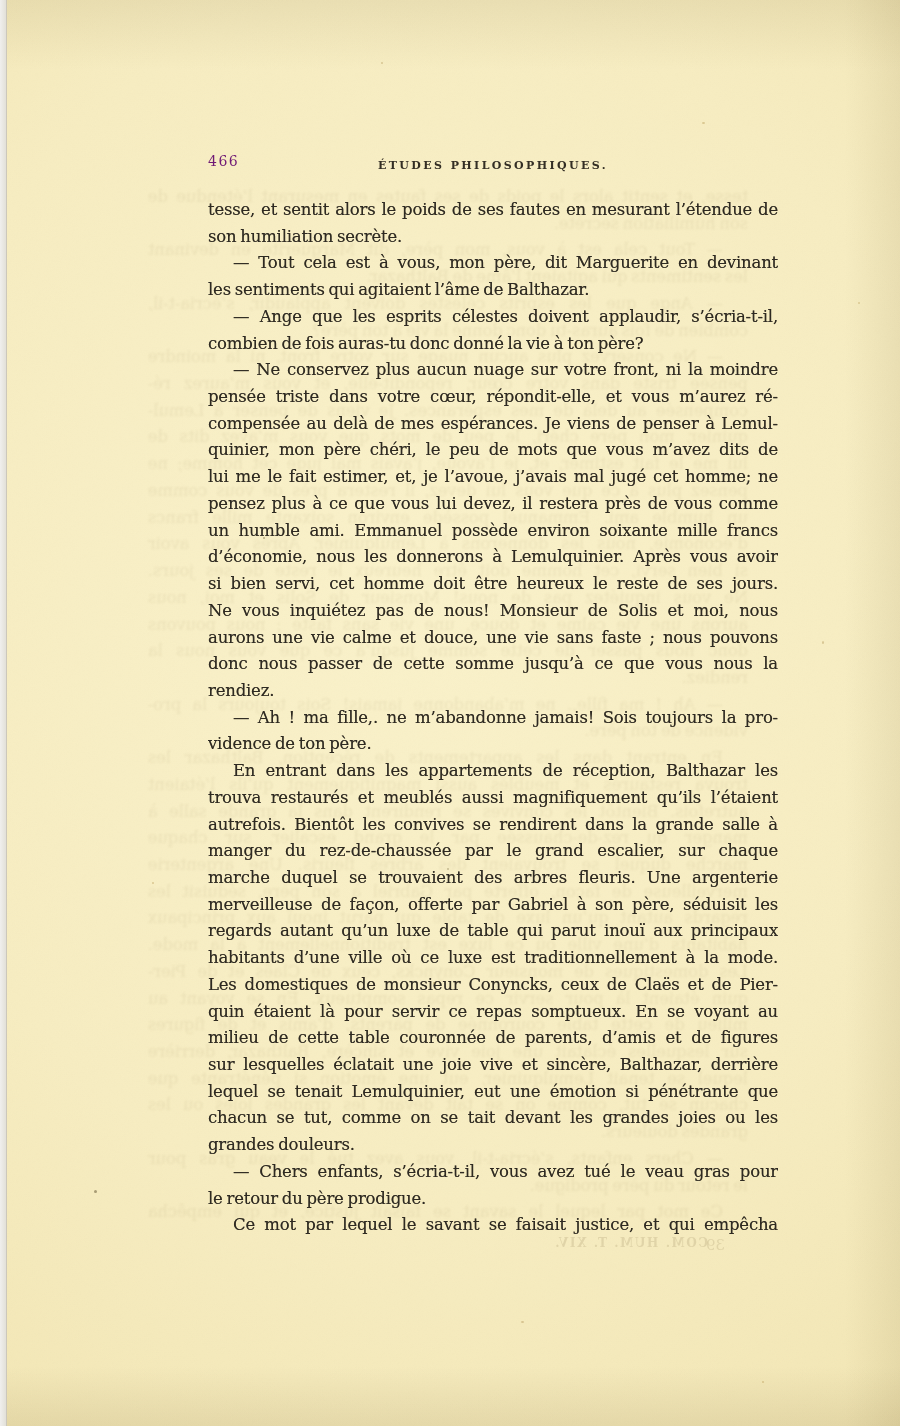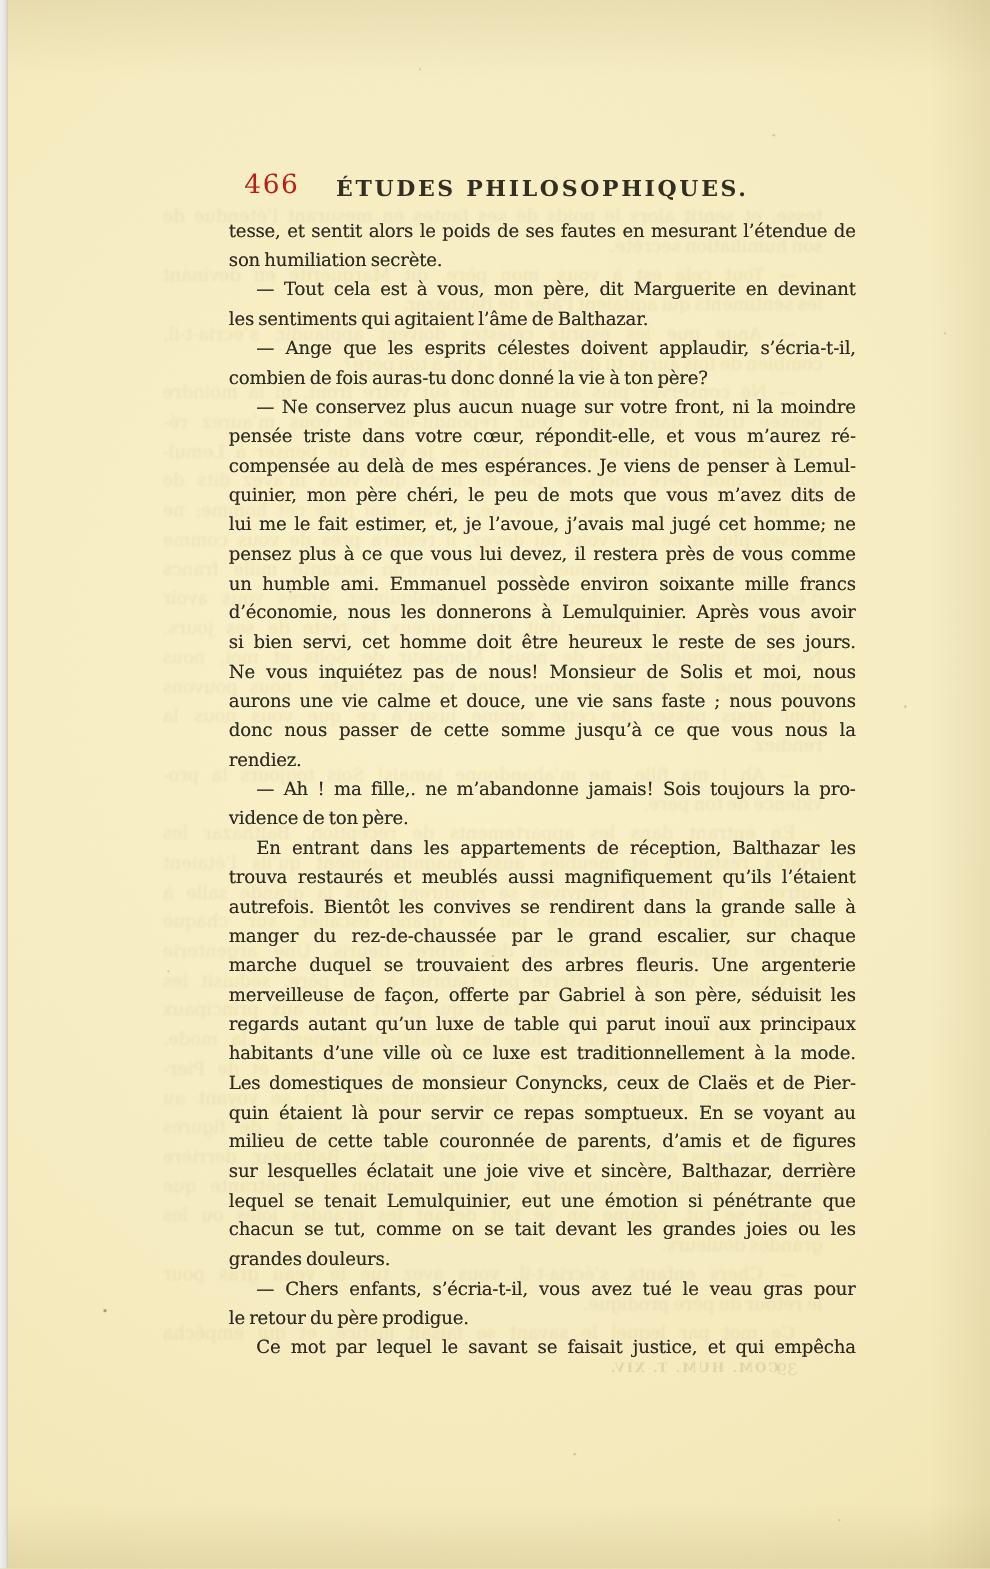--- a/index.html
+++ b/index.html
@@ -27,25 +27,25 @@
   .edge-strip {
     position:absolute; left:0; top:0; width:6px; height:100%;
     background:linear-gradient(90deg,#f0efed,#e2e0d8);
     border-right:1px solid rgba(140,128,96,.35);
   }
   .grain { position:absolute; inset:0; opacity:.05; pointer-events:none; }
 
   
   .page-number {
     position:absolute; left:208px; top:153px;
-    font-size:24px; letter-spacing:1.5px; color:#b91c1c;margin-left:14px;
+    font-size:14px; letter-spacing:1.5px; color:#701a75;
   }
   .running-header {
     position:absolute; left:208px; top:159px; width:570px;
-    text-align:center; font-size:20px; font-weight:600;
+    text-align:center; font-size:11px; font-weight:600;
     letter-spacing:2.4px; color:#332e24;
   }
   .text-block {
     position:absolute; left:208px; top:197px; width:570px;
     font-size:16.5px; line-height:26.72px; color:#2e2a22;
     letter-spacing:-0.2px; word-spacing:-1.2px;
     text-shadow:0 0 .5px rgba(45,38,25,.55);
   }
   .text-block .line {
     height:26.72px; overflow:hidden;

